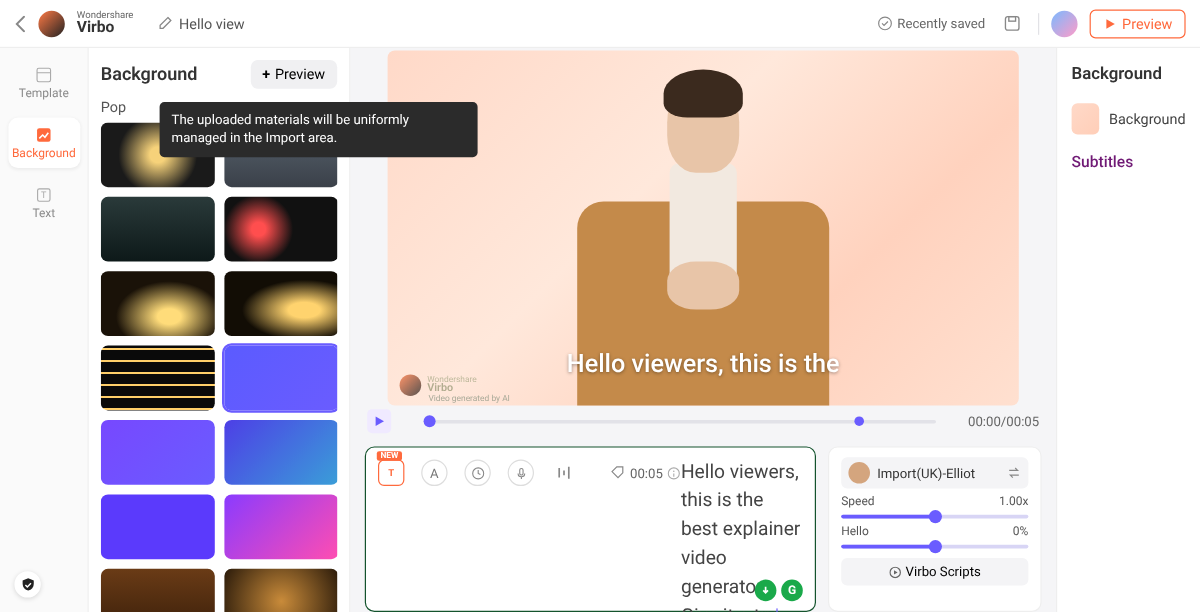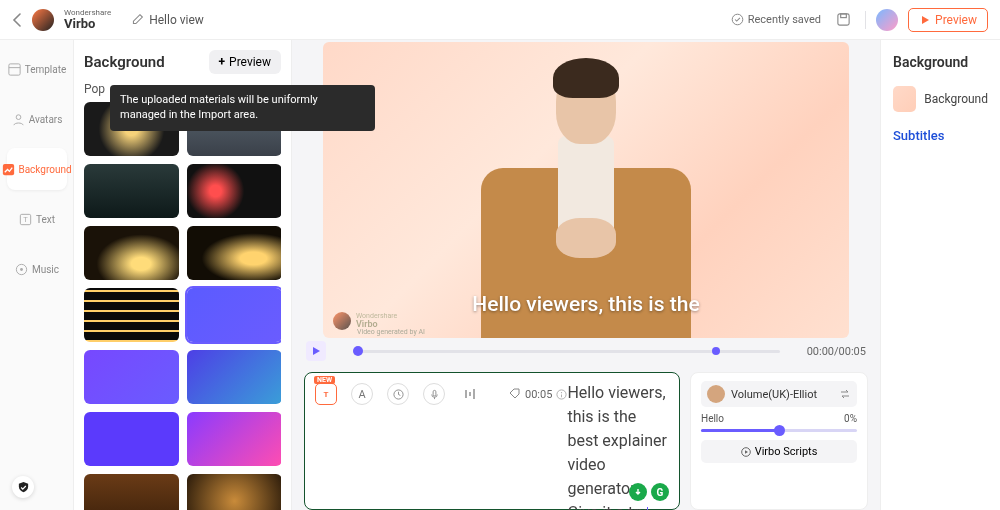--- a/index.html
+++ b/index.html
@@ -11,32 +11,32 @@
 .brand .b1{font-size:8px;color:#666}
 .brand .b2{font-size:13px;font-weight:700}
 .proj{display:flex;align-items:center;gap:5px;margin-left:10px;color:#555;font-size:12px}
 .topbar .sp{flex:1}
 .saved{display:flex;align-items:center;gap:4px;color:#666;font-size:11px}
 .icbtn{width:24px;height:24px;border-radius:4px;display:flex;align-items:center;justify-content:center;color:#666}
 .avatar{width:22px;height:22px;border-radius:50%;background:linear-gradient(135deg,#7bb8ff,#ff9cc8)}
 .preview-btn{border:1px solid #ff6a3d;color:#ff6a3d;border-radius:5px;padding:4px 10px;display:flex;align-items:center;gap:4px;font-size:12px;background:#fff}
 .main{display:flex;height:470px}
 .leftnav{width:74px;background:#fafafa;border-right:1px solid #eee;display:flex;flex-direction:column;align-items:center;padding-top:8px;gap:8px}
-.nav-item{width:60px;height:42px;border-radius:8px;display:flex;flex-direction:row;align-items:center;justify-content:center;gap:2px;color:#8a8a8a;font-size:10px;cursor:pointer}
+.nav-item{width:60px;height:42px;border-radius:8px;display:flex;flex-direction:column;align-items:center;justify-content:center;gap:2px;color:#8a8a8a;font-size:10px;cursor:pointer}
 .nav-item.active{background:#fff;color:#ff6a3d;box-shadow:0 1px 3px rgba(0,0,0,.06)}
 .nav-item .ic{width:16px;height:16px;display:flex;align-items:center;justify-content:center}
 .bgpanel{width:218px;background:#fff;border-right:1px solid #eee;display:flex;flex-direction:column;padding:10px 10px 0;position:relative}
 .bgpanel .hd{display:flex;align-items:center;justify-content:space-between;margin-bottom:8px}
 .bgpanel h2{font-size:15px;font-weight:600}
 .upload-btn{background:#f0f0f2;border:none;border-radius:6px;padding:5px 10px;font-size:12px;display:flex;align-items:center;gap:4px;cursor:pointer}
 .cat{font-size:12px;color:#555;margin-bottom:6px}
 .thumbs{display:grid;grid-template-columns:1fr 1fr;gap:8px;overflow:hidden}
 .thumb{width:95px;height:54px;border-radius:6px;background:#333;position:relative;overflow:hidden}
 .thumb.sel{outline:2px solid #6a5cff}
-.tooltip{position:absolute;top:85px;left:110px;z-index:20;background:#2b2b2b;color:#fff;font-size:11px;padding:8px 10px;border-radius:4px;line-height:1.35;max-width:265px}
+.tooltip{position:absolute;top:85px;left:133px;z-index:20;background:#2b2b2b;color:#fff;font-size:11px;padding:8px 10px;border-radius:4px;line-height:1.35;max-width:265px}
 .center{flex:1;display:flex;flex-direction:column}
 .canvas-wrap{height:296px;display:flex;align-items:flex-start;justify-content:center;padding-top:2px}
 .canvas{width:526px;height:296px;border-radius:6px;background:linear-gradient(135deg,#ffd9c8,#ffe8db 40%,#ffd2be 70%,#ffe0d0);position:relative;overflow:hidden;display:flex;align-items:center;justify-content:center}
 .person{width:230px;height:290px;position:absolute;bottom:0;left:50%;transform:translateX(-50%)}
 .person .head{width:60px;height:78px;background:#e8c5a8;border-radius:46% 46% 40% 40%;position:absolute;top:18px;left:50%;transform:translateX(-50%)}
 .person .hair{width:66px;height:40px;background:#3b2a1e;border-radius:50% 50% 30% 30%;position:absolute;top:10px;left:50%;transform:translateX(-50%)}
 .person .body{width:210px;height:210px;background:#c48a4a;border-radius:22px 22px 0 0;position:absolute;bottom:-40px;left:50%;transform:translateX(-50%)}
 .person .shirt{width:56px;height:110px;background:#f2e9e0;position:absolute;top:88px;left:50%;transform:translateX(-50%);border-radius:8px 8px 0 0}
 .person .hands{width:60px;height:40px;background:#e8c5a8;border-radius:40%;position:absolute;top:170px;left:50%;transform:translateX(-50%)}
 .caption{position:absolute;bottom:22px;left:50%;transform:translateX(-50%);color:#fff;font-size:21px;font-weight:500;text-shadow:0 1px 3px rgba(0,0,0,.4)}
@@ -129,55 +129,37 @@
   <div class="leftnav">
     <div class="nav-item">
         <span class="ic">
           <svg width="15" height="15" viewBox="0 0 16 16">
             <rect x="2" y="2" width="12" height="12" rx="1.5" stroke="#aaa" fill="none"></rect>
             <line x1="2" y1="6" x2="14" y2="6" stroke="#aaa"></line>
           </svg>
         </span>
         <span>Template</span>
       </div>
-    <div class="nav-item">
-        <span class="ic">
-          <svg width="15" height="15" viewBox="0 0 16 16">
-            <circle cx="8" cy="5.5" r="2.5" stroke="#aaa" fill="none"></circle>
-            <path d="M3 14c1-3 9-3 10 0" stroke="#aaa" fill="none"></path>
-          </svg>
-        </span>
-        <span>Avatars</span>
-      </div>
     <div class="nav-item active">
         <span class="ic">
           <svg width="15" height="15" viewBox="0 0 16 16">
             <rect x="2" y="2" width="12" height="12" rx="2" fill="#ff6a3d"></rect>
             <path d="M4 11l3-3 2 2 3-4" stroke="#fff" fill="none" stroke-width="1.4"></path>
           </svg>
         </span>
         <span>Background</span>
       </div>
     <div class="nav-item">
         <span class="ic">
           <svg width="15" height="15" viewBox="0 0 16 16">
             <rect x="2.5" y="2.5" width="11" height="11" rx="1.5" stroke="#aaa" fill="none"></rect>
             <text x="8" y="11" text-anchor="middle" font-size="8" fill="#aaa">T</text>
           </svg>
         </span>
         <span>Text</span>
-      </div>
-    <div class="nav-item">
-        <span class="ic">
-          <svg width="15" height="15" viewBox="0 0 16 16">
-            <circle cx="8" cy="8" r="5.5" stroke="#aaa" fill="none"></circle>
-            <circle cx="8" cy="8" r="1.5" fill="#aaa"></circle>
-          </svg>
-        </span>
-        <span>Music</span>
       </div>
   </div>
 
   <div class="bgpanel">
     <div class="hd">
       <h2>Background</h2>
       <button class="upload-btn">
         <span style="font-weight:700">+</span>
         <span>Preview</span>
       </button>
@@ -284,26 +266,36 @@
               </svg>
             </div>
           <div class="badge" style="background:#1aa94a">
               <span style="font-weight:700">G</span>
             </div>
         </div>
       </div>
       <div class="voice-panel">
         <div class="vhead">
           <div class="va"></div>
-          <span>Volume(UK)-Elliot</span>
+          <span>Import(UK)-Elliot</span>
           <span class="swap">
               <svg width="12" height="12" viewBox="0 0 12 12">
                 <path d="M2 4h7l-2-2M10 8H3l2 2" stroke="#888" fill="none"></path>
               </svg>
             </span>
+        </div>
+        <div class="slider-row">
+          <div class="lab">
+              <span>Speed</span>
+              <span>1.00x</span>
+            </div>
+          <div class="slider">
+              <div class="fill" style="width: 50%;"></div>
+              <div class="knob" style="left: calc(50% - 5px);"></div>
+            </div>
         </div>
         <div class="slider-row">
           <div class="lab">
               <span>Hello</span>
               <span>0%</span>
             </div>
           <div class="slider">
               <div class="fill" style="width: 50%;"></div>
               <div class="knob" style="left: calc(50% - 5px);"></div>
             </div>
@@ -318,21 +310,21 @@
       </div>
     </div>
   </div>
 
   <div class="rightpanel">
     <h3>Background</h3>
     <div class="bg-sw">
       <div class="sw"></div>
       <span>Background</span>
     </div>
-    <h3 style="font-size:13px;font-weight:500;color:#1d4ed8">Subtitles</h3>
+    <h3 style="font-size:13px;font-weight:500;color:#701a75">Subtitles</h3>
   </div>
 </div>
 
 <div class="tooltip">The uploaded materials will be uniformly managed in the Import area.</div>
 
 <div class="shield">
   <svg width="13" height="13" viewBox="0 0 14 14">
       <path d="M7 1l5 2v3c0 3-2 5-5 6-3-1-5-3-5-6V3z" fill="#222"></path>
       <path d="M4.5 7l1.7 1.7L9.5 5.4" stroke="#fff" fill="none" stroke-width="1.3"></path>
     </svg>

